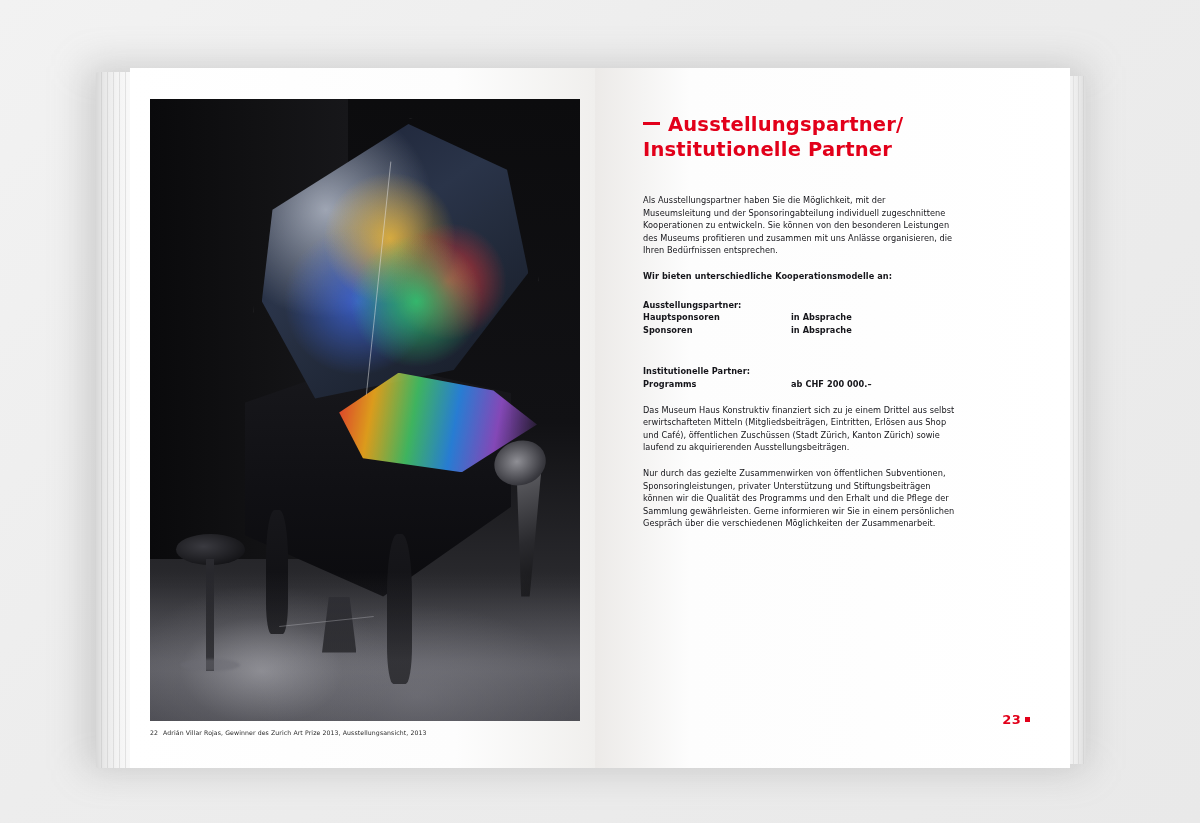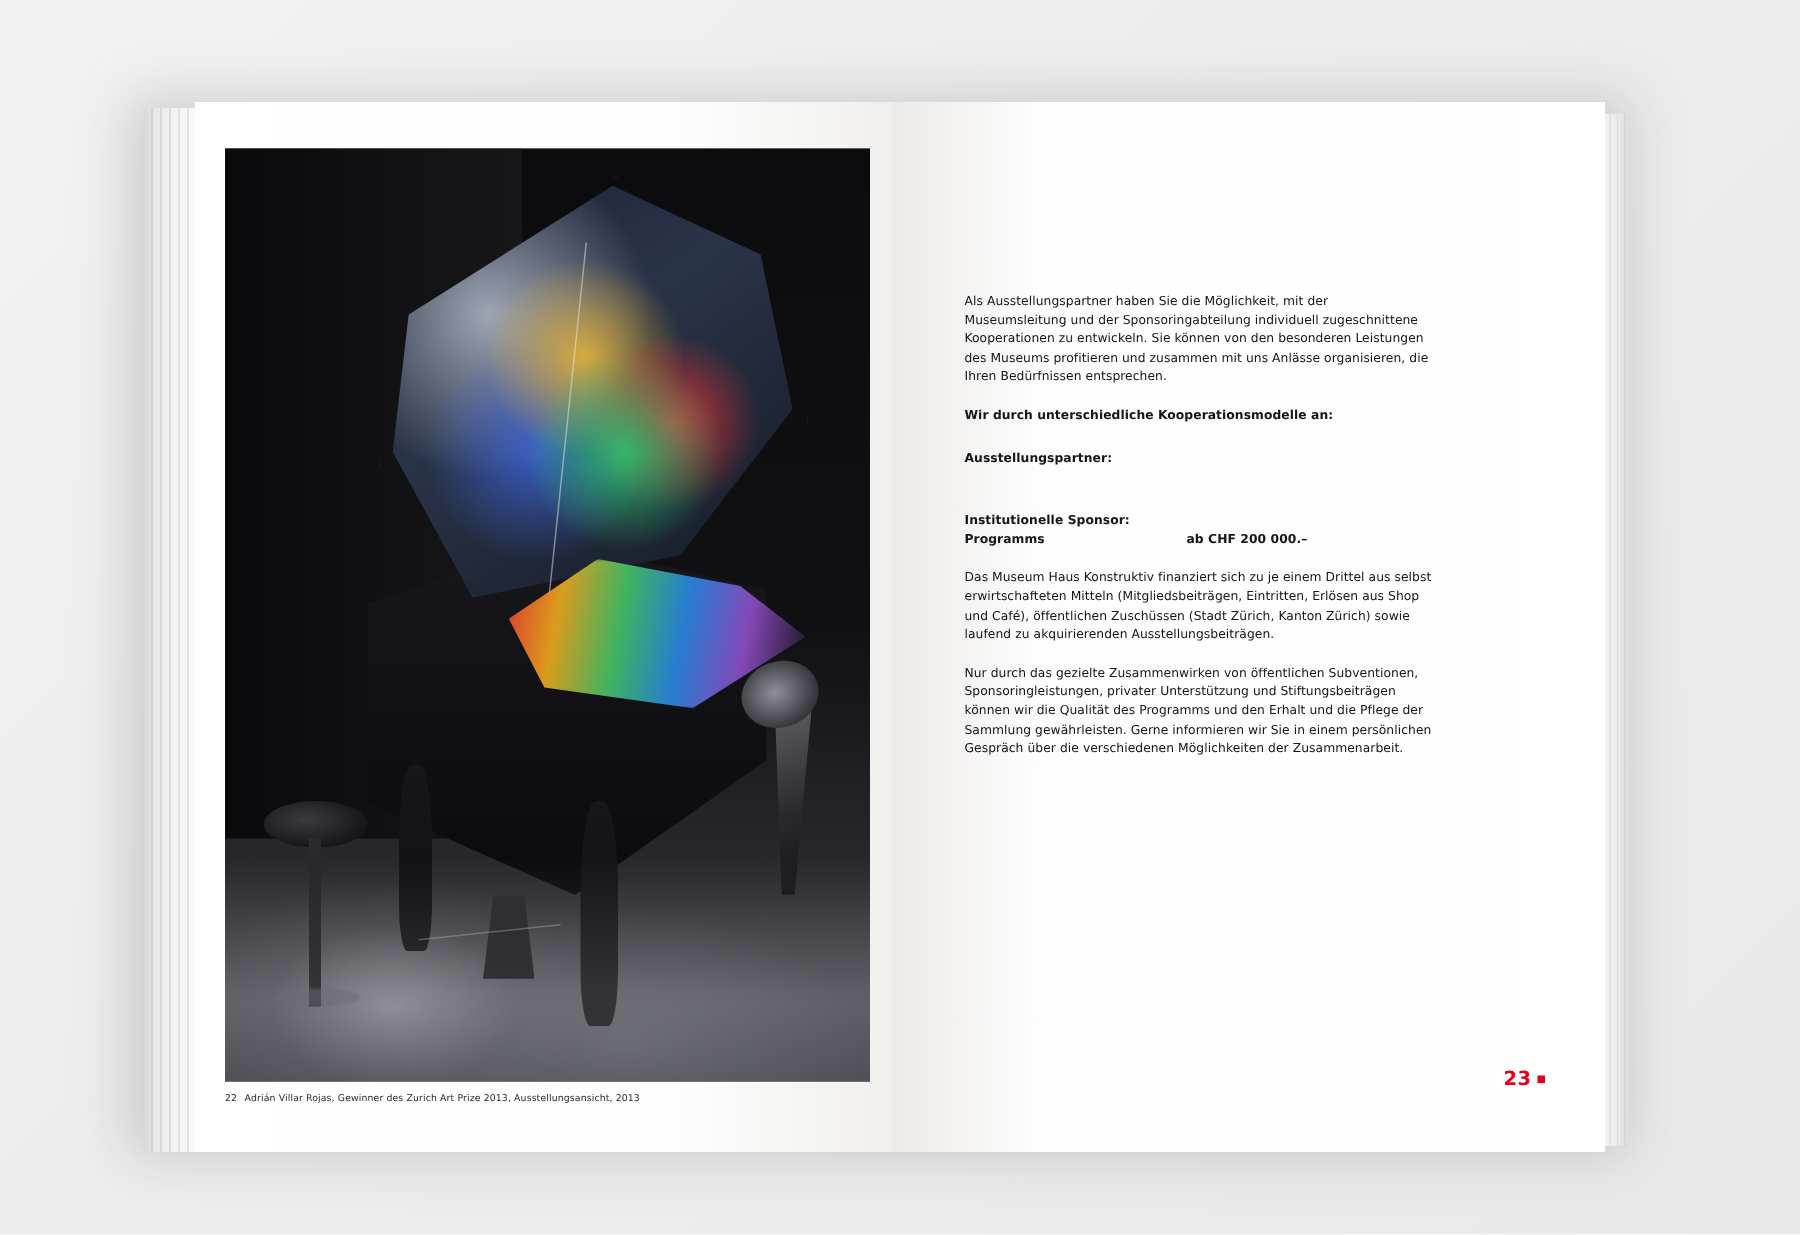--- a/index.html
+++ b/index.html
@@ -390,32 +390,48 @@
 
       <div class="photo-caption">
         <span class="pg">22</span><span>Adrián Villar Rojas, Gewinner des Zurich Art Prize 2013, Ausstellungsansicht, 2013</span>
       </div>
     </div>
 
     <div class="gutter"></div>
 
     <div class="page page-right">
 
+      <div class="title-block" style="left:48px;">
+        <span class="title-dash"></span><span>Ausstellungspartner/</span>
+        <span class="title-line2">Institutionelle Partner</span>
+      </div>
 
       <div class="body-col">
 
         <p class="para">Als Ausstellungspartner haben Sie die Möglichkeit, mit der Museumsleitung und der Sponsoringabteilung individuell zugeschnittene Kooperationen zu entwickeln. Sie können von den besonderen Leistungen des Museums profitieren und zusammen mit uns Anlässe organisieren, die Ihren Bedürfnissen entsprechen.</p>
 
-        <p class="para bold">Wir durch unterschiedliche Kooperationsmodelle an:</p>
+        <p class="para bold">Wir bieten unterschiedliche Kooperationsmodelle an:</p>
 
         <p class="section-head">Ausstellungspartner:</p>
+        <table class="price-table">
+          <tbody>
+            <tr>
+              <td class="label">Hauptsponsoren</td>
+              <td class="value">in Absprache</td>
+            </tr>
+            <tr>
+              <td class="label">Sponsoren</td>
+              <td class="value">in Absprache</td>
+            </tr>
+          </tbody>
+        </table>
 
         <div class="block-gap"></div>
 
-        <p class="section-head">Institutionelle Sponsor:</p>
+        <p class="section-head">Institutionelle Partner:</p>
         <table class="price-table">
           <tbody>
             <tr>
               <td class="label">Programms</td>
               <td class="value">ab CHF 200 000.–</td>
             </tr>
           </tbody>
         </table>
 
         <div class="block-gap"></div>

